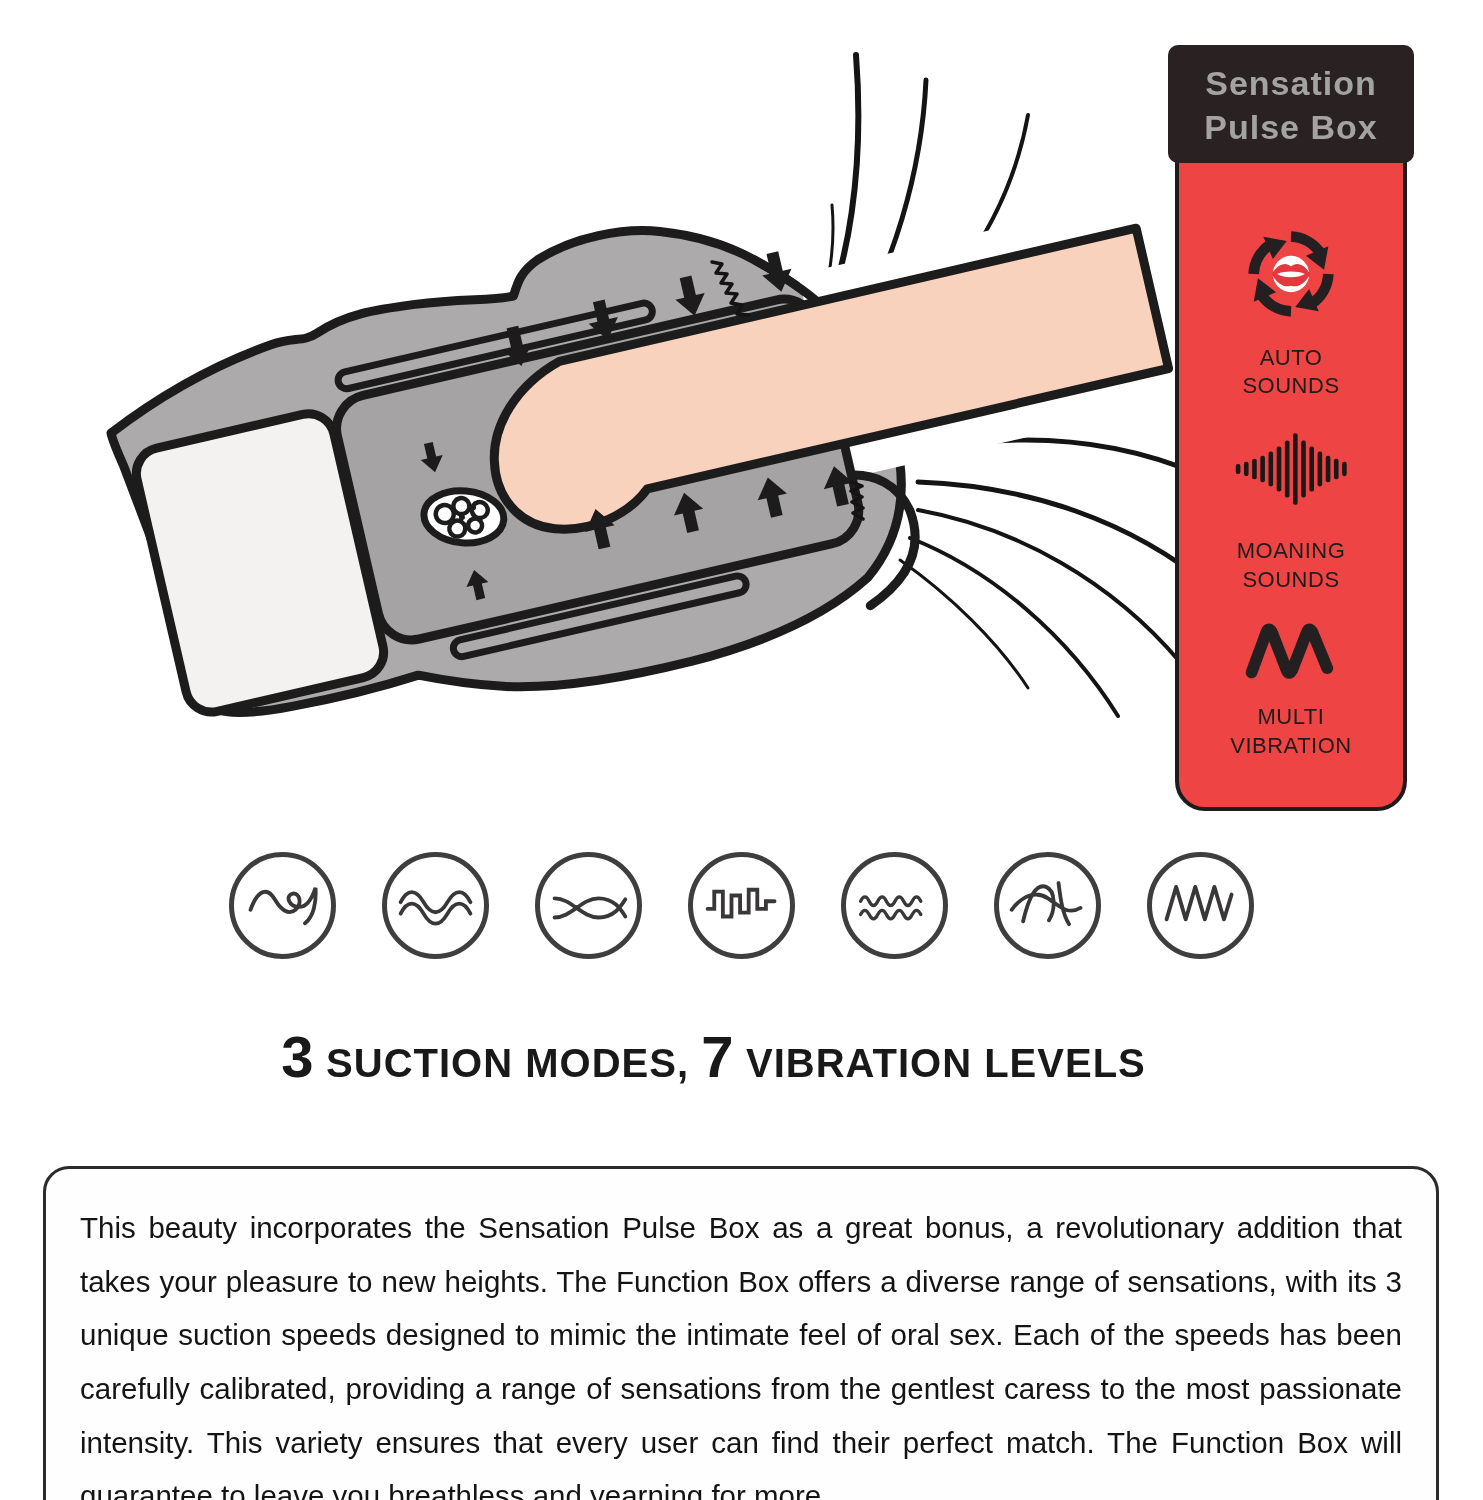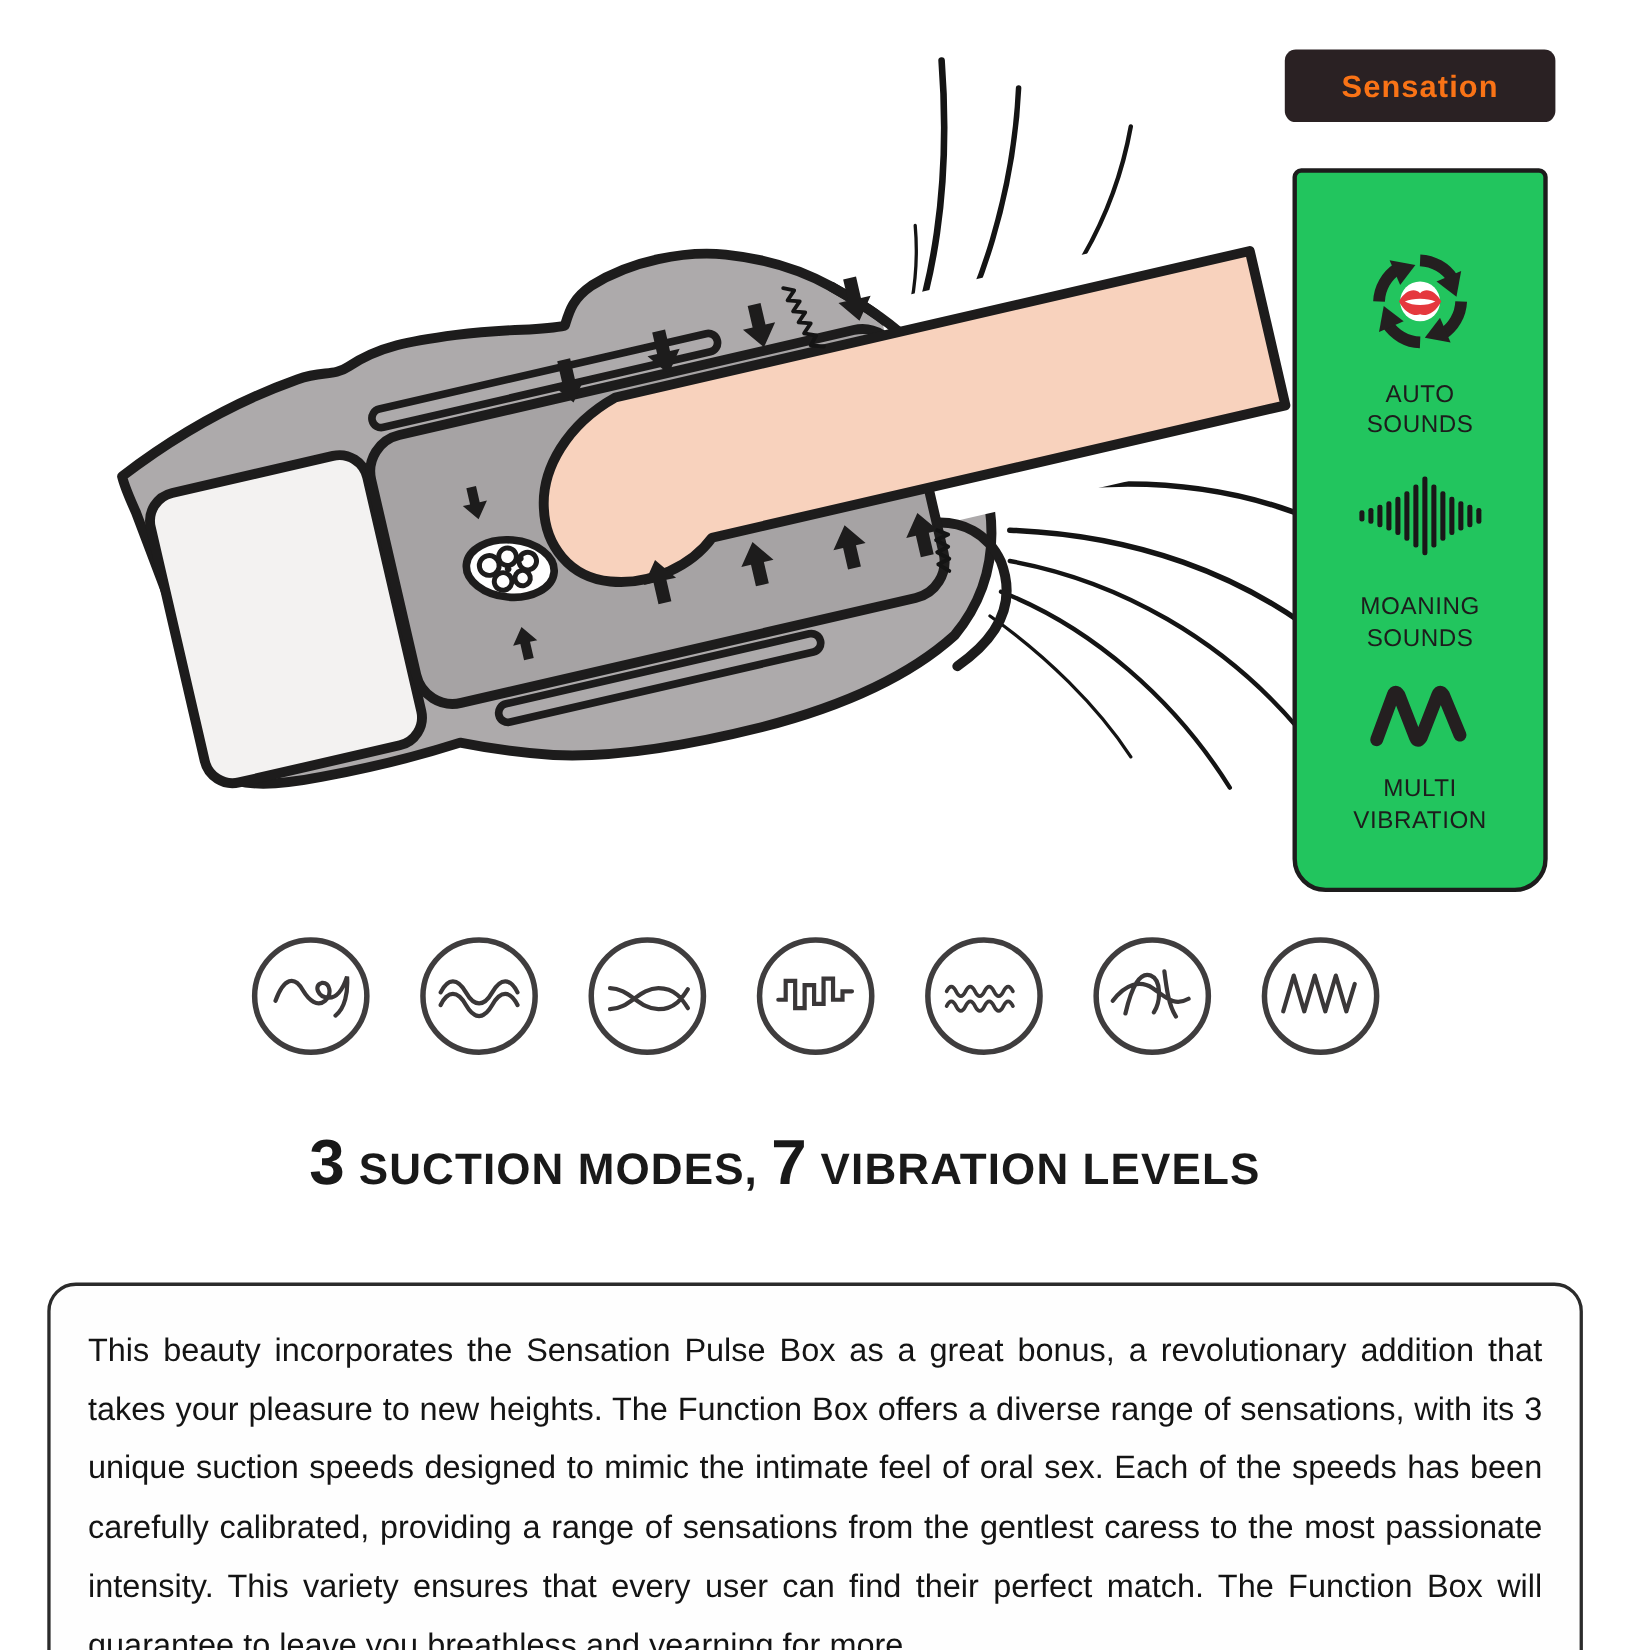--- a/index.html
+++ b/index.html
@@ -5,24 +5,24 @@
   html,body{margin:0;padding:0;background:#ffffff;}
   body{width:1483px;height:1500px;position:relative;overflow:hidden;
        font-family:"Liberation Sans", sans-serif;color:#1d1c1c;}
 
   
   .illus{position:absolute;left:0;top:0;}
 
   
   .panel{position:absolute;left:1168px;top:45px;width:246px;height:766px;}
   .panel-header{position:relative;z-index:3;background:#2a2123;border-radius:10px;
-    color:#f97316;text-align:center;padding:16px 0 14px 0;
-    font-size:28px;font-weight:bold;letter-spacing:1px;line-height:1.3;}
+    color:#a3a3a3;text-align:center;padding:16px 0 14px 0;
+    font-size:34px;font-weight:bold;letter-spacing:1px;line-height:1.3;}
   .panel-body{position:absolute;z-index:1;left:7px;right:7px;top:108px;bottom:0;
-    background:#22c55e;border:4px solid #1d1c1c;border-radius:8px 8px 30px 30px;
+    background:#ef4444;border:4px solid #1d1c1c;border-radius:8px 8px 30px 30px;
     display:flex;flex-direction:column;align-items:center;justify-content:space-evenly;
     padding:46px 0 24px 0;box-sizing:border-box;}
   .feature{display:flex;flex-direction:column;align-items:center;}
   .feature .label{margin-top:22px;text-align:center;font-size:22px;
     letter-spacing:0.5px;line-height:1.3;color:#1d1c1c;}
 
   
   .modes{position:absolute;top:852px;left:0;width:1483px;
     display:flex;justify-content:center;gap:46px;}
   .mode-circle{width:107px;height:107px;border:5px solid #3f3d3e;border-radius:50%;
@@ -129,20 +129,21 @@
 
   <g fill="none" stroke="#141414" stroke-width="3.5" stroke-linecap="round" stroke-linejoin="round">
     <path d="M712,262 l10,2 -6,9 11,1 -6,9 11,1 -6,9 11,1 -6,9 11,2 -5,9 12,1"></path>
     <path d="M852,482 l10,4 -11,5 11,6 -10,5 11,6 -10,5 10,6"></path>
   </g>
 </svg>
 
 <div class="panel">
   <div class="panel-header">
     <div>Sensation</div>
+    <div>Pulse Box</div>
   </div>
   <div class="panel-body">
 
     <div class="feature">
       <svg width="96" height="96" viewBox="0 0 90 90">
         <g fill="none" stroke="#241f20" stroke-width="10">
           <path d="M45,10 A35,35 0 0 1 73,26"></path>
           <path d="M45,10 A35,35 0 0 1 73,26" transform="rotate(90 45 45)"></path>
           <path d="M45,10 A35,35 0 0 1 73,26" transform="rotate(180 45 45)"></path>
           <path d="M45,10 A35,35 0 0 1 73,26" transform="rotate(270 45 45)"></path>

